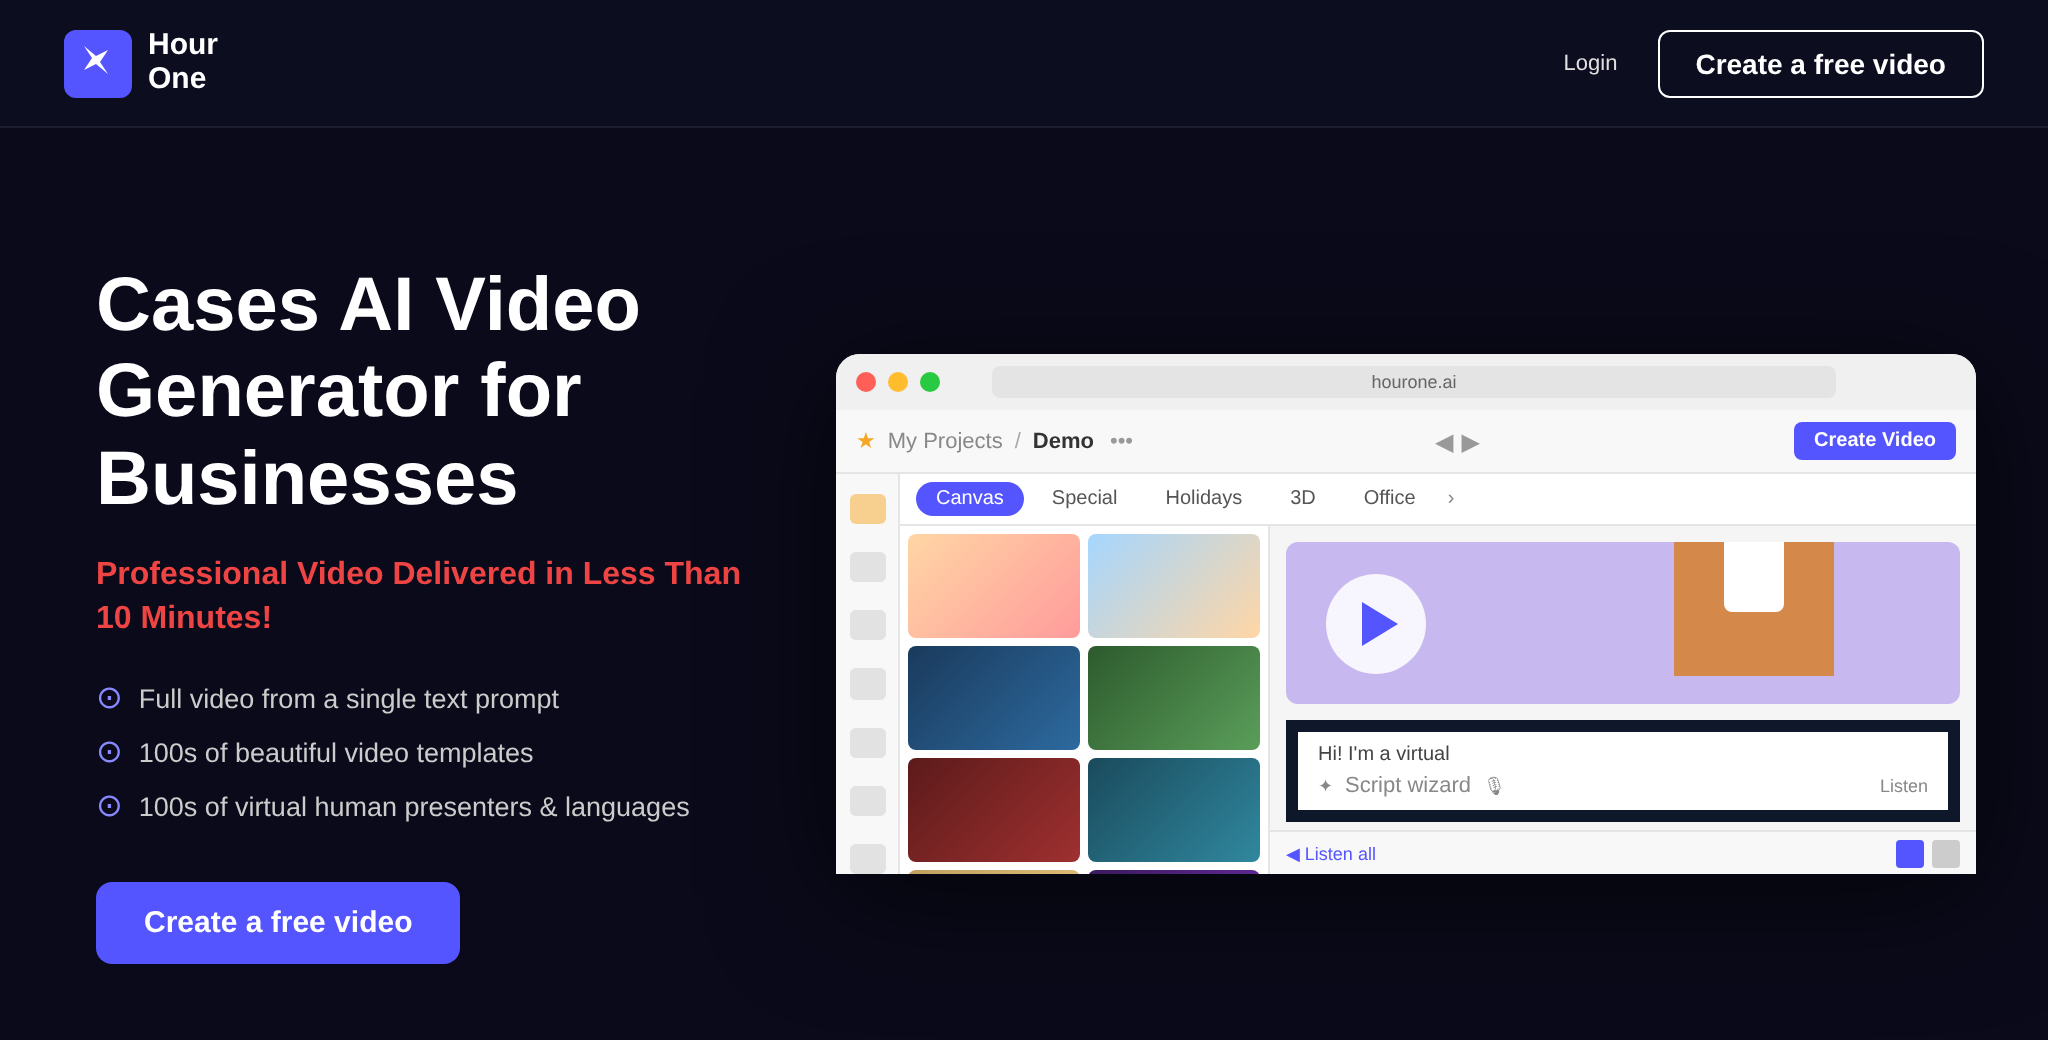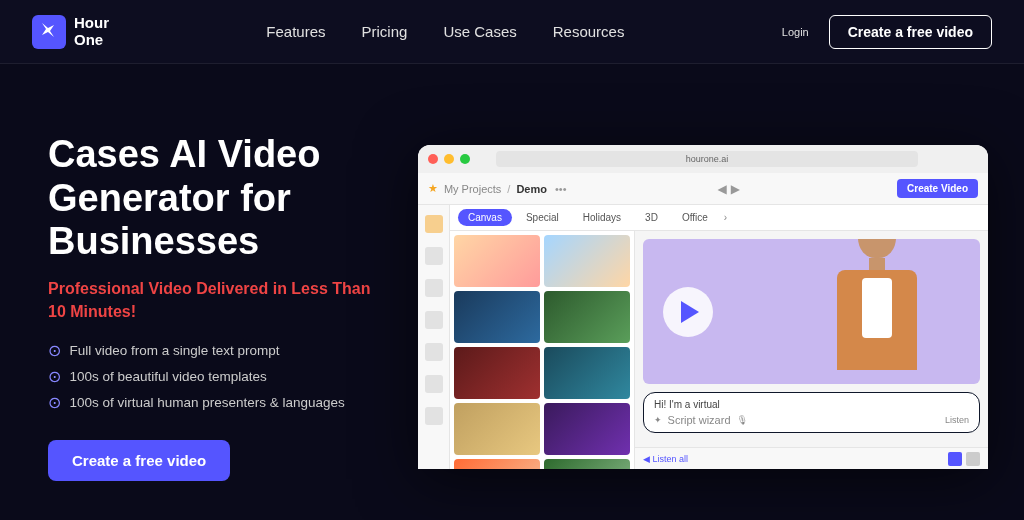--- a/index.html
+++ b/index.html
@@ -149,21 +149,21 @@
       justify-content: center;
       align-items: flex-end;
       padding-bottom: 0;
       margin-left: 30px;
     }
 
     .app-window {
       background: #fff;
       border-radius: 12px 12px 0 0;
       width: 570px;
-      height: 324px;
+      height: 260px;
       box-shadow: 0 10px 60px rgba(0,0,0,0.6);
       overflow: hidden;
       display: flex;
       flex-direction: column;
     }
 
     .window-titlebar {
       background: #f0f0f0;
       height: 28px;
       display: flex;
@@ -448,24 +448,24 @@
       height: 0;
       border-left: 18px solid #5555ff;
       border-top: 11px solid transparent;
       border-bottom: 11px solid transparent;
       margin-left: 4px;
     }
 
     
     .script-area {
       background: #fff;
-      margin: 0 8px 14px 8px;
-      border-radius: 12px;
+      margin: 0 8px 4px 8px;
+      border-radius: 0;
       padding: 6px 10px;
-      border: 1px solid #0f172a;
+      border: 6px solid #0f172a;
     }
 
     .hi-text {
       font-size: 10px;
       color: #444;
       margin-bottom: 4px;
     }
 
     .script-toolbar {
       display: flex;
@@ -527,26 +527,20 @@
   <div class="nav-logo">
     <svg class="logo-icon" viewBox="0 0 34 34">
       <rect width="34" height="34" rx="6" fill="#5555ff"></rect>
       <path d="M10 8 L14 14 L10 20 L16 17 L22 22 L18 16 L22 10 L16 13 Z" fill="white"></path>
     </svg>
     <div class="logo-text">
       <span>Hour</span><br><span>One</span>
     </div>
   </div>
 
-  <ul class="nav-links">
-    <li><a>Features</a></li>
-    <li><a>Pricing</a></li>
-    <li><a>Use Cases</a></li>
-    <li><a>Resources</a></li>
-  </ul>
 
   <div class="nav-right">
     <button class="btn-login">Login</button>
     <button class="btn-create-nav">Create a free video</button>
   </div>
 </nav>
 
 <section class="hero">
 
   <div class="hero-left">

